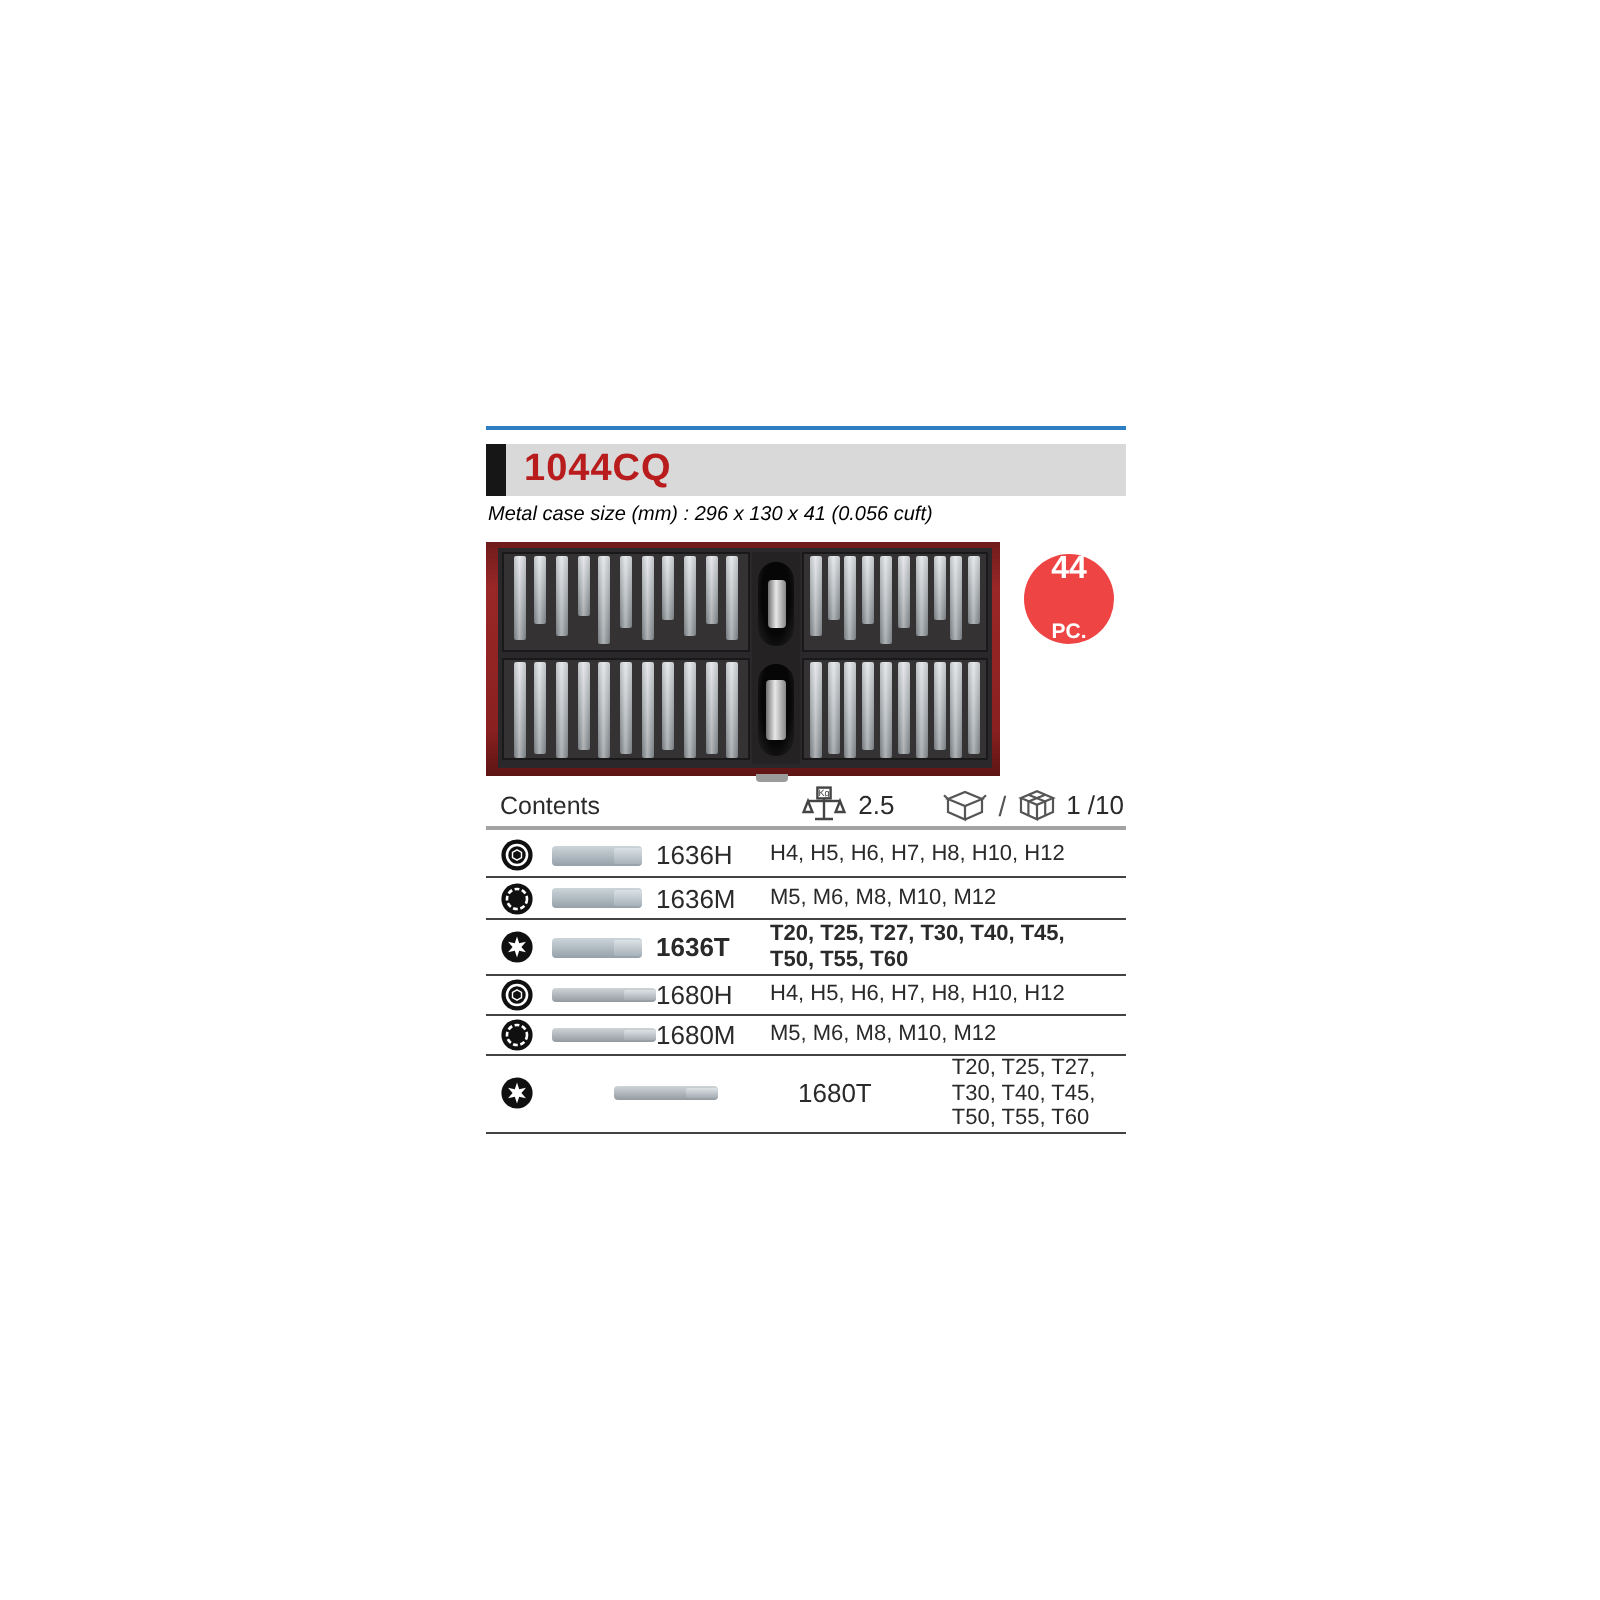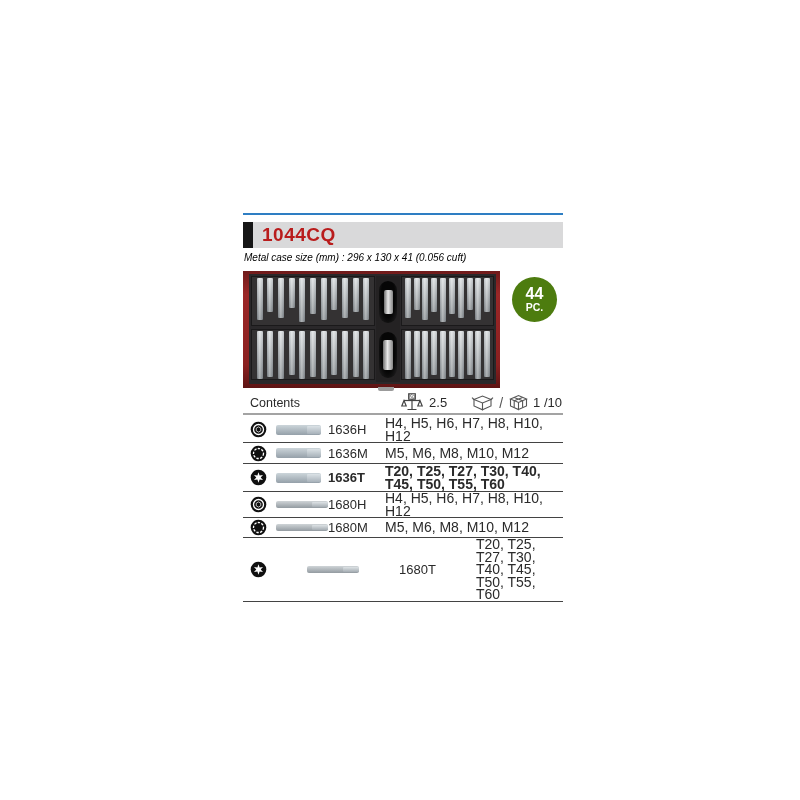--- a/index.html
+++ b/index.html
@@ -42,41 +42,41 @@
     display:flex;align-items:center;justify-content:center;}
   .hole-top{width:18px;height:42px;}
   .hole-bottom{width:18px;height:46px;}
   .adapter-v{background:linear-gradient(to right,#6e6e6e,#e8e8e8 45%,#858585);border-radius:2px;}
   .adapter-v.small{width:9px;height:24px;}
   .adapter-v.big{width:10px;height:30px;}
   .latch{position:absolute;left:135px;top:174px;width:16px;height:4px;background:#9b9b9b;border-radius:0 0 2px 2px;}
 
   
   .badge{position:absolute;left:269px;top:64px;width:45px;height:45px;border-radius:50%;
-    background:#4d7c0f;color:#fff;text-align:center;display:flex;flex-direction:column;
-    justify-content:center;font-weight:700;}
+    background:#ef4444;color:#fff;text-align:center;display:flex;flex-direction:column;
+    justify-content:space-between;font-weight:700;}
   .badge .count{font-size:16px;line-height:15px;}
   .badge .unit{font-size:10.5px;line-height:12px;}
 
   
   .contents-header{position:absolute;left:0;top:179px;width:100%;height:23px;
     border-bottom:2px solid #a3a3a3;display:flex;align-items:center;box-sizing:border-box;}
   .contents-label{padding-left:7px;font-size:12.5px;color:#2a2a2a;}
   .specs{margin-left:auto;display:flex;align-items:center;gap:4px;padding-right:1px;font-size:13px;color:#2a2a2a;}
   .specs .gap{width:16px;}
   .spec-sep{font-size:14px;color:#555;margin:0 1px;}
 
   
   .contents-table{position:absolute;left:0;top:204px;width:100%;}
   .crow{display:flex;align-items:center;border-bottom:1px solid #434343;box-sizing:border-box;}
   .cell-icon{width:26px;padding-left:7px;box-sizing:content-box;display:flex;align-items:center;}
   .cell-bit{width:52px;display:flex;align-items:center;}
   .cell-model{width:57px;font-size:13px;color:#2a2a2a;}
   .cell-model.wide{width:auto;}
-  .cell-sizes{width:162px;font-size:14px;line-height:12.5px;color:#2a2a2a;}
+  .cell-sizes{width:162px;font-size:11px;line-height:12.5px;color:#2a2a2a;}
 
   .bit-short{width:45px;height:10px;border-radius:2px;position:relative;
     background:linear-gradient(to bottom,#ccd5da,#95a0a9);}
   .bit-short::after{content:"";position:absolute;right:0;top:1px;width:14px;height:8px;
     background:linear-gradient(to bottom,#dbe2e6,#a8b2ba);border-radius:1px;}
   .bit-long{width:64px;height:7px;border-radius:2px;position:relative;
     background:linear-gradient(to bottom,#cfd4d7,#939ba1);}
   .bit-long::after{content:"";position:absolute;right:0;top:1px;width:16px;height:5px;
     background:linear-gradient(to bottom,#dde2e5,#a5adb3);border-radius:1px;}
   .adapter-img{width:40px;height:17px;border-radius:2px 6px 6px 2px;

